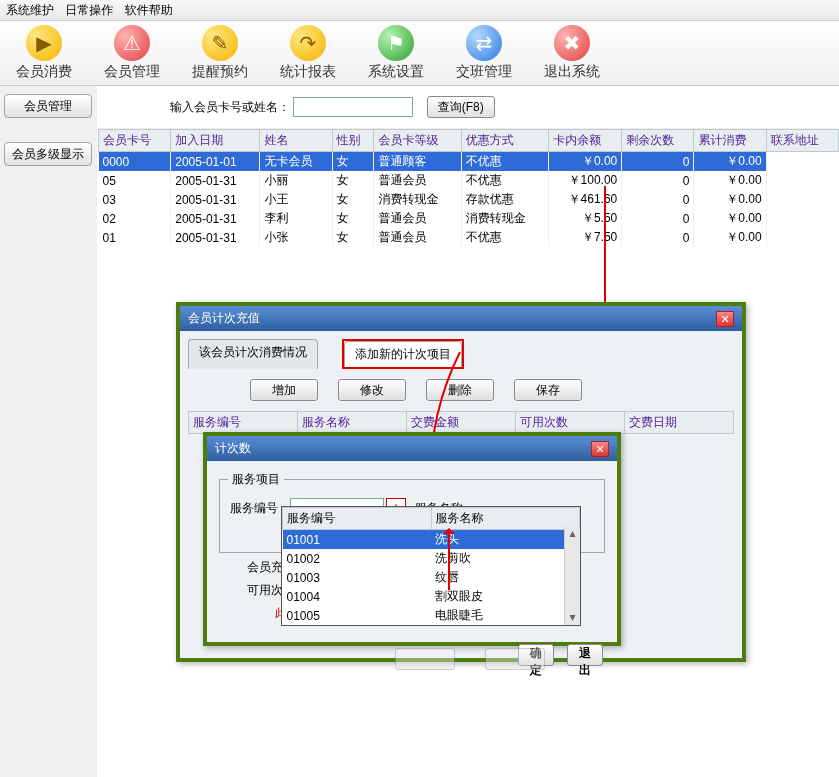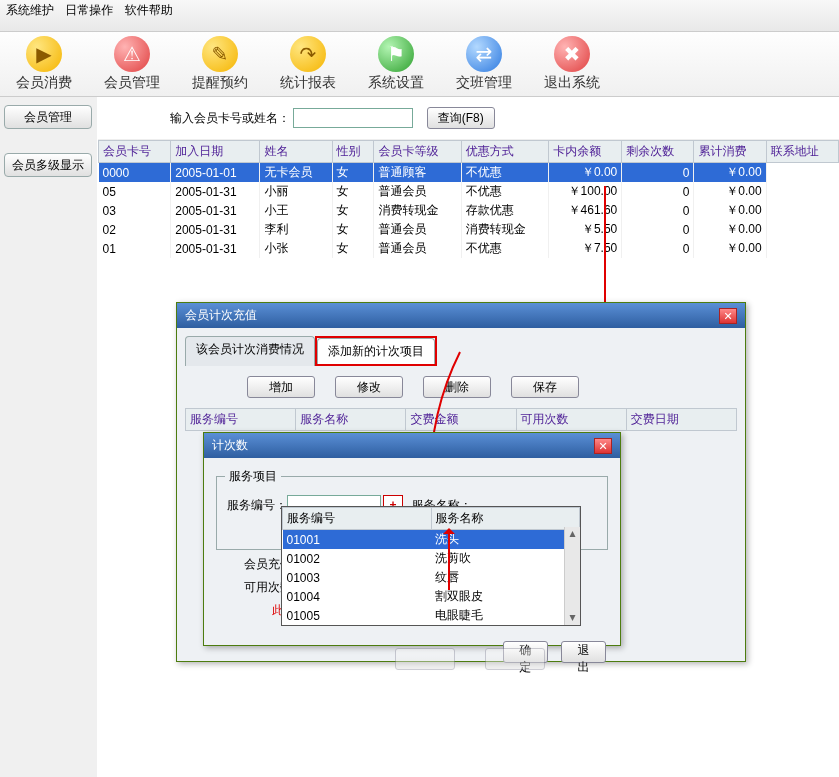--- a/index.html
+++ b/index.html
@@ -1,18 +1,18 @@
 <!DOCTYPE html>
 <html><head>
 <meta charset="utf-8">
 <style>
 * { box-sizing: border-box; margin: 0; padding: 0; font-family: "SimSun", "宋体", sans-serif; font-size: 12px; }
 body { background: #f0f0f0; width: 839px; height: 777px; overflow: hidden; position: relative; }
 
-.menubar { background: linear-gradient(#f8f8f8, #e8e8e8); padding: 2px 6px; height: 32px; border-bottom: 1px solid #ccc; }
+.menubar { background: linear-gradient(#f8f8f8, #e8e8e8); padding: 2px 6px; height: 21px; border-bottom: 1px solid #ccc; }
 .menubar span { margin-right: 8px; cursor: default; }
 
 .toolbar { background: linear-gradient(#fefefe, #f0f0f0); padding: 4px 0; display: flex; border-bottom: 1px solid #ccc; }
 .toolbar-item { width: 88px; text-align: center; cursor: pointer; }
 .tool-icon { width: 36px; height: 36px; margin: 0 auto 2px; border-radius: 50%; display: flex; align-items: center; justify-content: center; font-size: 20px; }
 .tool-yellow { background: radial-gradient(circle at 30% 30%, #ffe680, #f5b400); color: #8a5a00; }
 .tool-red { background: radial-gradient(circle at 30% 30%, #ffb3b3, #e04040); color: #fff; }
 .tool-green { background: radial-gradient(circle at 30% 30%, #b3f5b3, #2ea02e); color: #fff; }
 .tool-blue { background: radial-gradient(circle at 30% 30%, #b3d9ff, #2e7ae0); color: #fff; }
 .tool-label { font-size: 14px; color: #333; }
@@ -32,26 +32,26 @@
 
 .grid { width: 100%; border-collapse: collapse; }
 .grid th { background: #e8eef0; border: 1px solid #c0c8d0; padding: 2px 4px; text-align: left; font-weight: normal; color: #4c1d95; }
 .grid td { padding: 1px 4px; border-right: 1px solid #f0f0f0; white-space: nowrap; }
 .grid td.num { text-align: right; }
 .grid tr.sel td { background: #2e6bd6; color: #fff; }
 
 .arrow-down { position: absolute; left: 604px; top: 186px; width: 2px; height: 130px; background: #e00000; pointer-events: none; }
 .arrow-down::after { content: ""; position: absolute; bottom: -8px; left: -5px; border: 6px solid transparent; border-top-color: #e00000; }
 
-.dialog { position: absolute; background: #eef1f4; border: 1px solid #4d7c0f; box-shadow: 2px 2px 6px rgba(0,0,0,0.3); }
+.dialog { position: absolute; background: #eef1f4; border: 4px solid #4d7c0f; box-shadow: 2px 2px 6px rgba(0,0,0,0.3); }
 .dialog-title { background: linear-gradient(#5a8fd6, #2e5ea0); color: #fff; padding: 4px 8px; display: flex; justify-content: space-between; align-items: center; }
 .close-btn { width: 18px; height: 16px; background: linear-gradient(#f88, #d33); color: #fff; text-align: center; line-height: 14px; border: 1px solid #a22; cursor: pointer; font-size: 11px; }
 
 .dlg1 { left: 176px; top: 302px; width: 570px; height: 360px; }
-.dlg1 .tabs { margin: 8px 8px 0; display: flex; }
+.dlg1 .tabs { margin: 8px 8px 0; display: flex; gap: 24px; }
 .tab { padding: 4px 10px; background: #e4e8ec; border: 1px solid #9aa; border-bottom: none; border-radius: 4px 4px 0 0; cursor: pointer; }
 .tab.active { background: #fff; }
 .tab-hl { border: 2px solid #e00000; padding: 0; }
 .dlg1 .btn-row { padding: 10px 0 10px 70px; display: flex; gap: 20px; }
 .dlg1 .btn-row .btn { width: 68px; }
 
 .arrow2 { position: absolute; left: 430px; top: 352px; width: 40px; height: 140px; pointer-events: none; }
 .arrow2 svg { width: 100%; height: 100%; overflow: visible; }
 
 .dlg2 { left: 203px; top: 432px; width: 418px; height: 214px; }
@@ -66,21 +66,21 @@
 
 .dropdown { position: absolute; left: 281px; top: 506px; width: 300px; background: #fff; border: 1px solid #555; z-index: 100; }
 .dropdown table { width: 100%; border-collapse: collapse; }
 .dropdown th { background: #e8eef0; border: 1px solid #c0c8d0; padding: 2px 4px; text-align: left; font-weight: normal; }
 .dropdown td { padding: 1px 4px; }
 .dropdown tr.sel td { background: #2e6bd6; color: #fff; }
 .dropdown .scroll { position: absolute; right: 0; top: 20px; bottom: 0; width: 16px; background: #e8e8e8; border-left: 1px solid #ccc; }
 .dropdown .scroll div { height: 14px; text-align: center; line-height: 12px; color: #666; }
 
 .dlg2 .bottom-btns { text-align: right; padding: 6px 14px; }
-.dlg2 .bottom-btns .btn { width: 45px; margin-left: 10px; }
+.dlg2 .bottom-btns .btn { width: 36px; margin-left: 10px; font-weight: bold; }
 
 .arrow3 { position: absolute; left: 448px; top: 530px; width: 2px; height: 60px; background: #e00000; pointer-events: none; z-index: 101; }
 .arrow3::before { content: ""; position: absolute; top: -8px; left: -5px; border: 6px solid transparent; border-bottom-color: #e00000; }
 
 .ghost-btns { position: absolute; left: 395px; top: 648px; display: flex; gap: 30px; }
 .ghost-btns .btn { width: 60px; opacity: 0.4; }
 </style>
 </head>
 <body>
 

